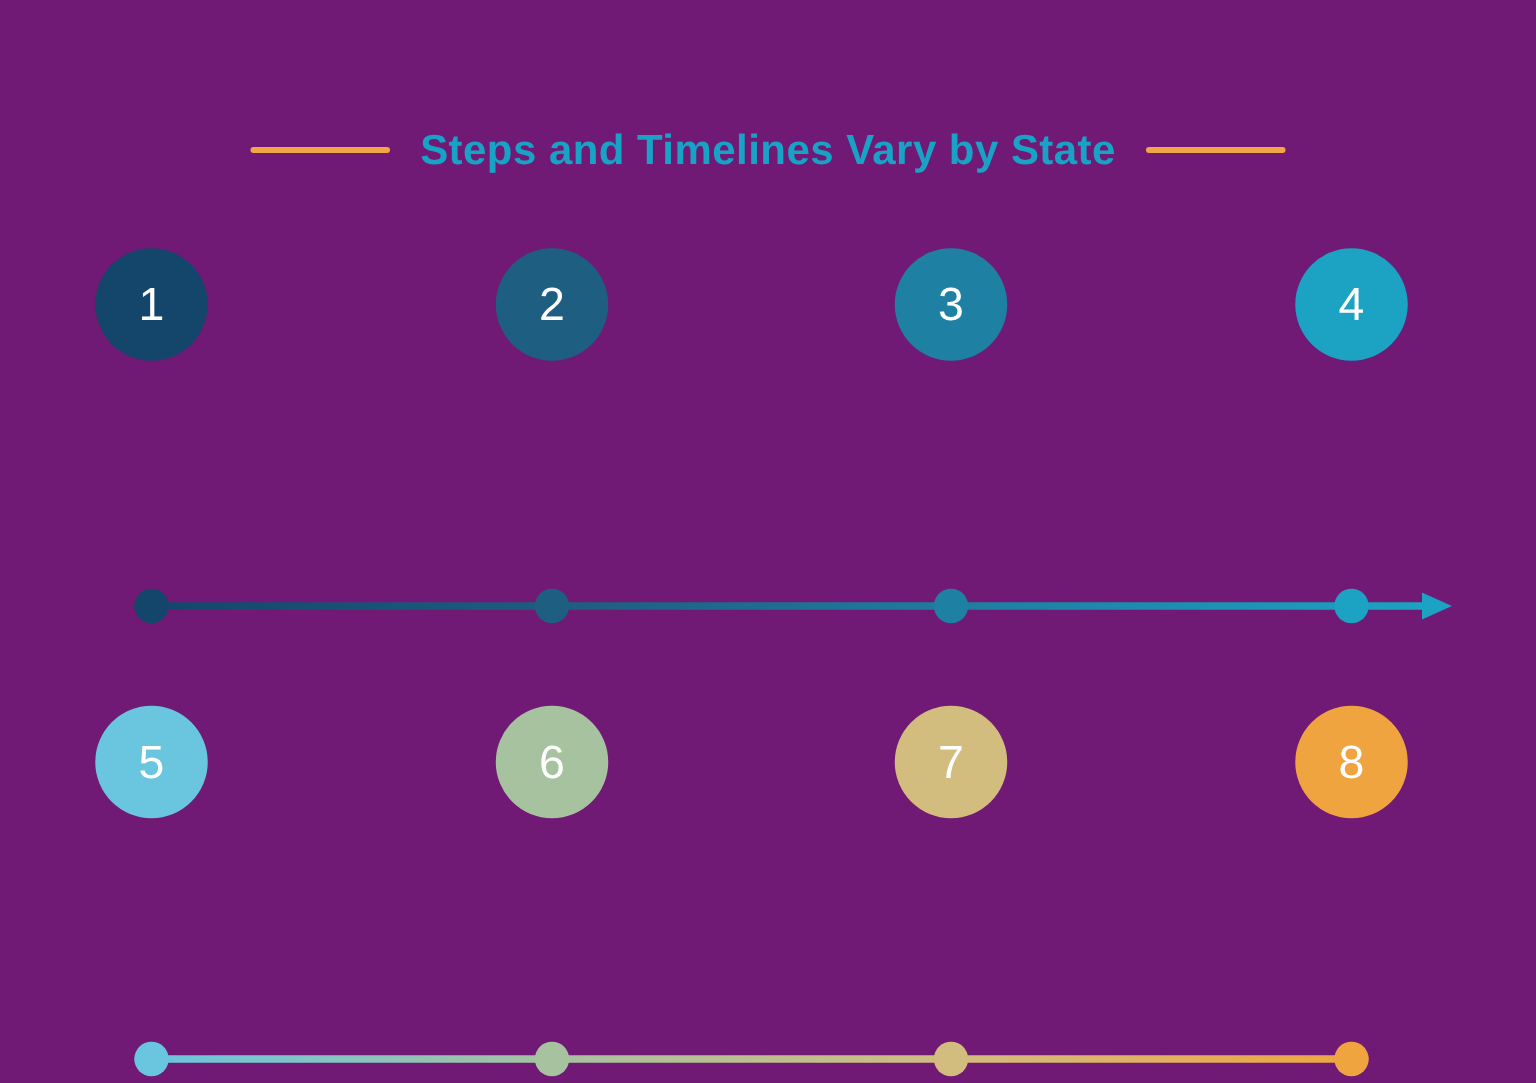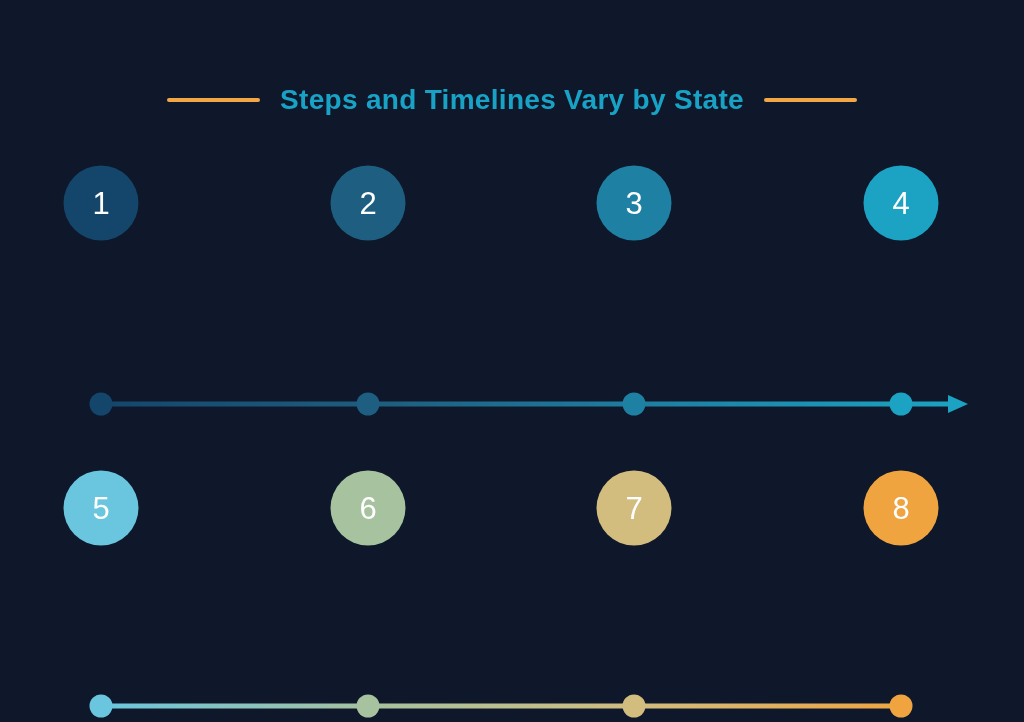--- a/index.html
+++ b/index.html
@@ -81,21 +81,21 @@
   .col-2 { left: 634px; }
   .col-3 { left: 901px; }
   .row1 { top: 203px; }
   .row2 { top: 508px; }
   .tl1  { top: 404px; }
   .tl2  { top: 706px; }
 </style>
 </head>
 <body>
 
-<div class="canvas" style="background: #0f172a;">
+<div class="canvas" style="background: #701a75;">
 
   <div class="title-row">
     <span class="title-dash" style="background: rgb(243, 167, 68);"></span>
     <h1 class="title-text" style="color: rgb(24, 163, 198);">Steps and Timelines Vary by State</h1>
     <span class="title-dash" style="background: rgb(243, 167, 68);"></span>
   </div>
 
   <div class="step-circle col-0 row1" style="background: rgb(20, 70, 107);">1</div>
   <div class="step-circle col-1 row1" style="background: rgb(30, 94, 128);">2</div>
   <div class="step-circle col-2 row1" style="background: rgb(30, 129, 163);">3</div>

